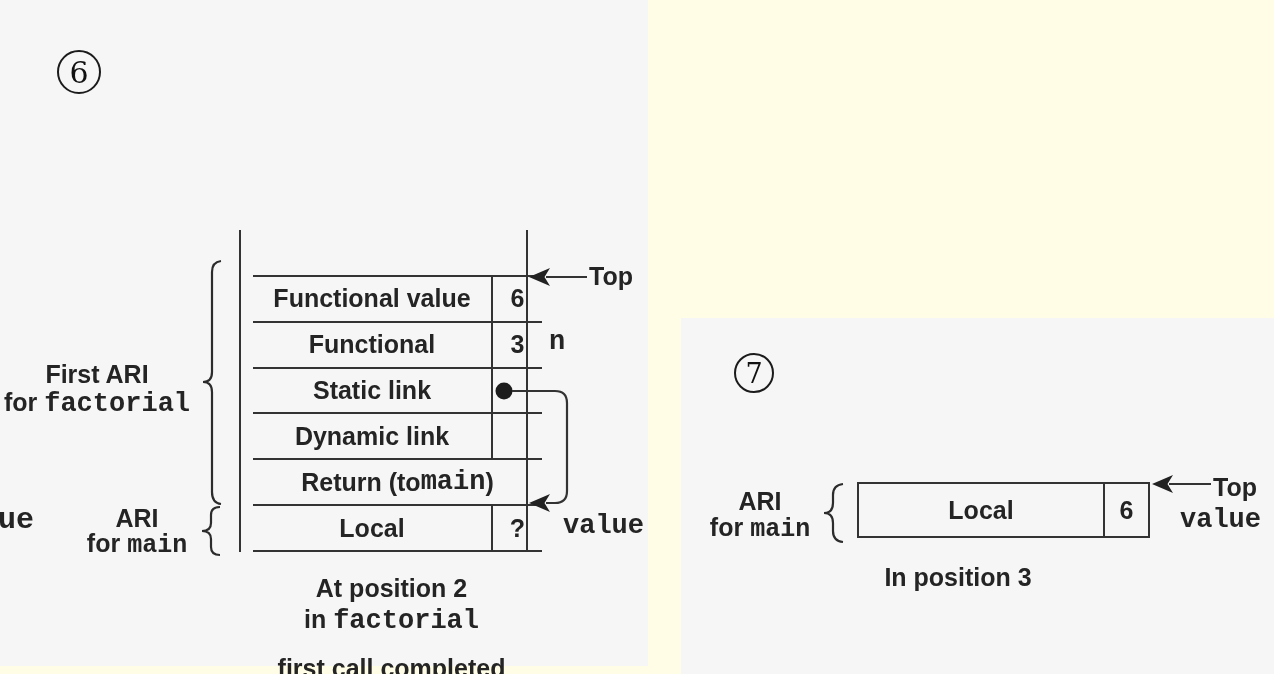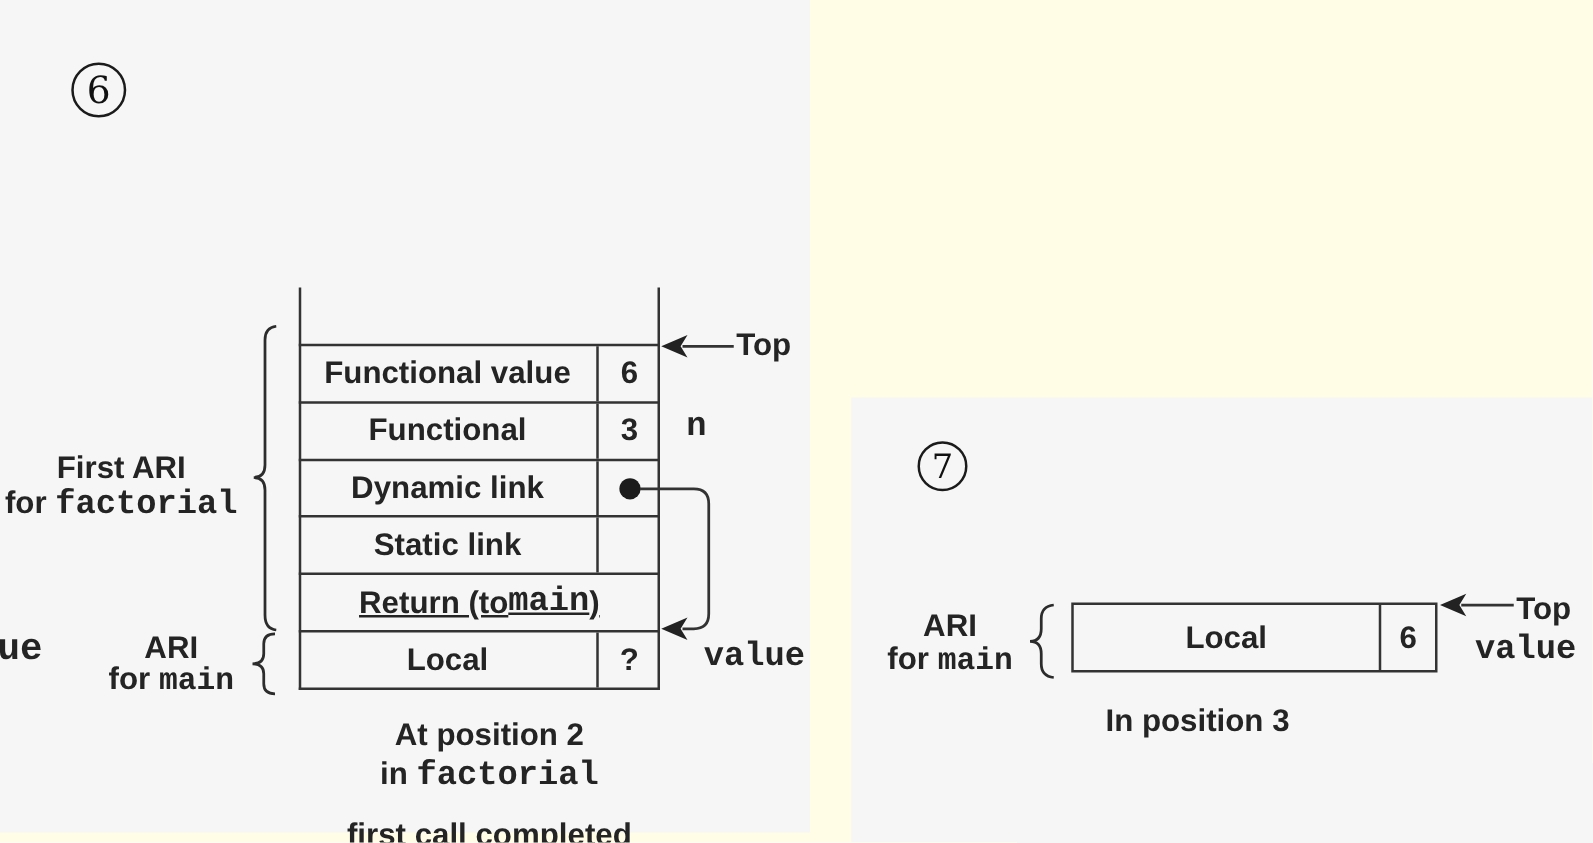--- a/index.html
+++ b/index.html
@@ -14,29 +14,29 @@
          display:flex;align-items:center;justify-content:center;}
   .badge6{left:57px;top:50px;width:40px;height:40px;font-size:30px;}
   .badge7{left:734px;top:353px;width:36px;height:36px;font-size:27px;}
 
   .sans{font-weight:700;font-size:25px;color:#242424;}
   .mono{font-family:"Liberation Mono",monospace;font-weight:700;font-size:27px;color:#242424;}
 
   
   .walls{position:absolute;left:239px;top:230px;width:289px;height:322px;
          border-left:2px solid #333;border-right:2px solid #333;box-sizing:border-box;}
-  .stack-table{position:absolute;left:239px;top:275px;width:289px;height:277px;
+  .stack-table{position:absolute;left:253px;top:275px;width:289px;height:277px;
          border-top:2px solid #333;border-bottom:2px solid #333;box-sizing:border-box;
          display:flex;flex-direction:column;}
   .srow{flex:1;display:flex;border-bottom:2px solid #333;box-sizing:border-box;}
   .srow:last-child{border-bottom:none;}
   .cell-label{flex:1;display:flex;align-items:center;justify-content:center;}
   .cell-value{width:51px;border-left:2px solid #333;box-sizing:border-box;
               display:flex;align-items:center;justify-content:center;}
-  .cell-full{flex:1;display:flex;align-items:center;justify-content:center;text-decoration:underline;}
+  .cell-full{flex:1;display:flex;align-items:center;justify-content:center;}
 
   .abs{position:absolute;}
   .top-label6{left:589px;top:262px;}
   .side-n{left:549px;top:327px;}
   .side-value{left:563px;top:511px;}
   .fragment-ue{left:-2px;top:503px;font-size:30px;}
 
   .first-ari{left:-6px;top:360px;width:206px;text-align:center;line-height:28px;}
   .ari-main6{left:67px;top:506px;width:140px;text-align:center;line-height:25px;}
 
@@ -72,25 +72,25 @@
   <div class="stack-table">
     <div class="srow">
       <div class="cell-label sans">Functional value</div>
       <div class="cell-value sans">6</div>
     </div>
     <div class="srow">
       <div class="cell-label sans">Functional</div>
       <div class="cell-value sans">3</div>
     </div>
     <div class="srow">
-      <div class="cell-label sans">Dynamic link</div>
+      <div class="cell-label sans">Static link</div>
       <div class="cell-value sans"></div>
     </div>
     <div class="srow">
-      <div class="cell-label sans">Static link</div>
+      <div class="cell-label sans">Dynamic link</div>
       <div class="cell-value sans"></div>
     </div>
     <div class="srow">
       <div class="cell-full sans">
         <span>Return (to </span>
           <span class="mono">main</span>
           <span>)</span>
       </div>
     </div>
     <div class="srow">

